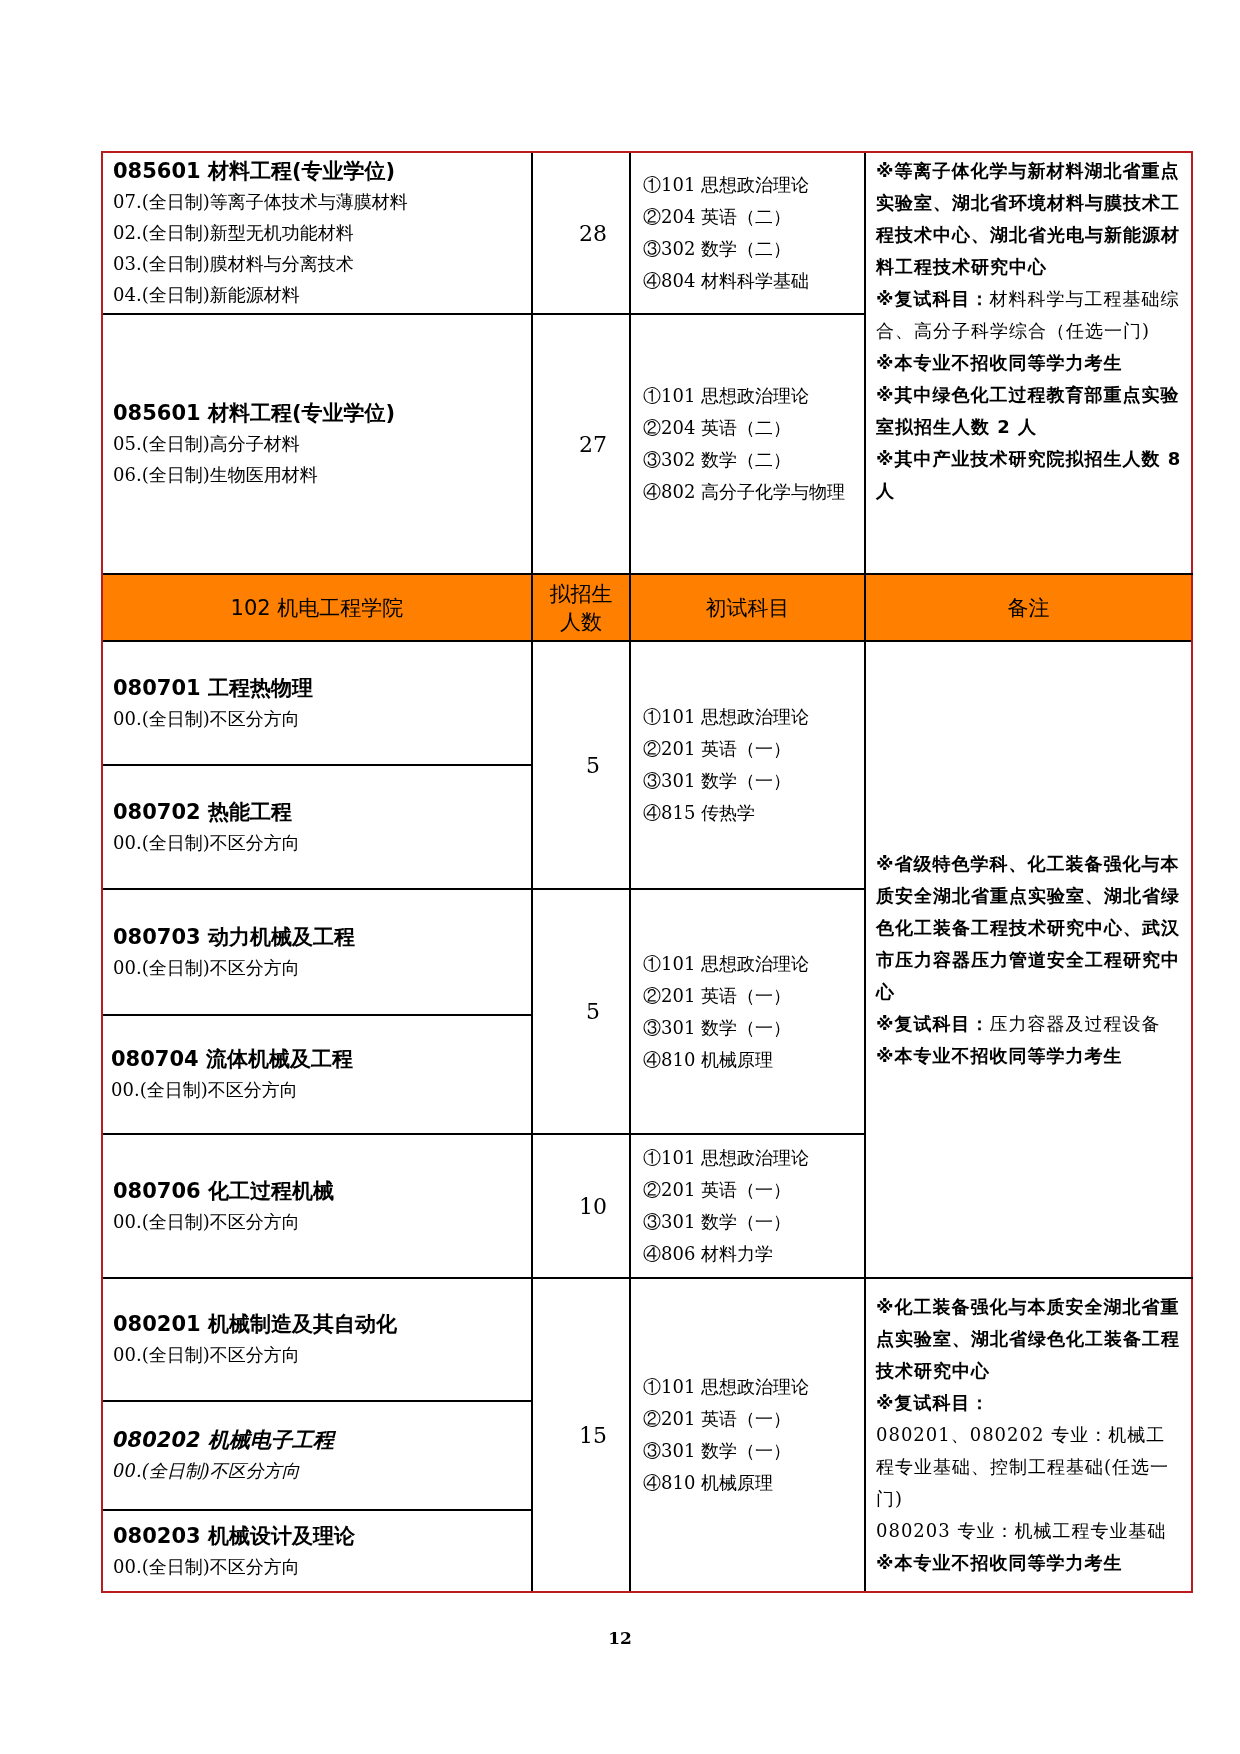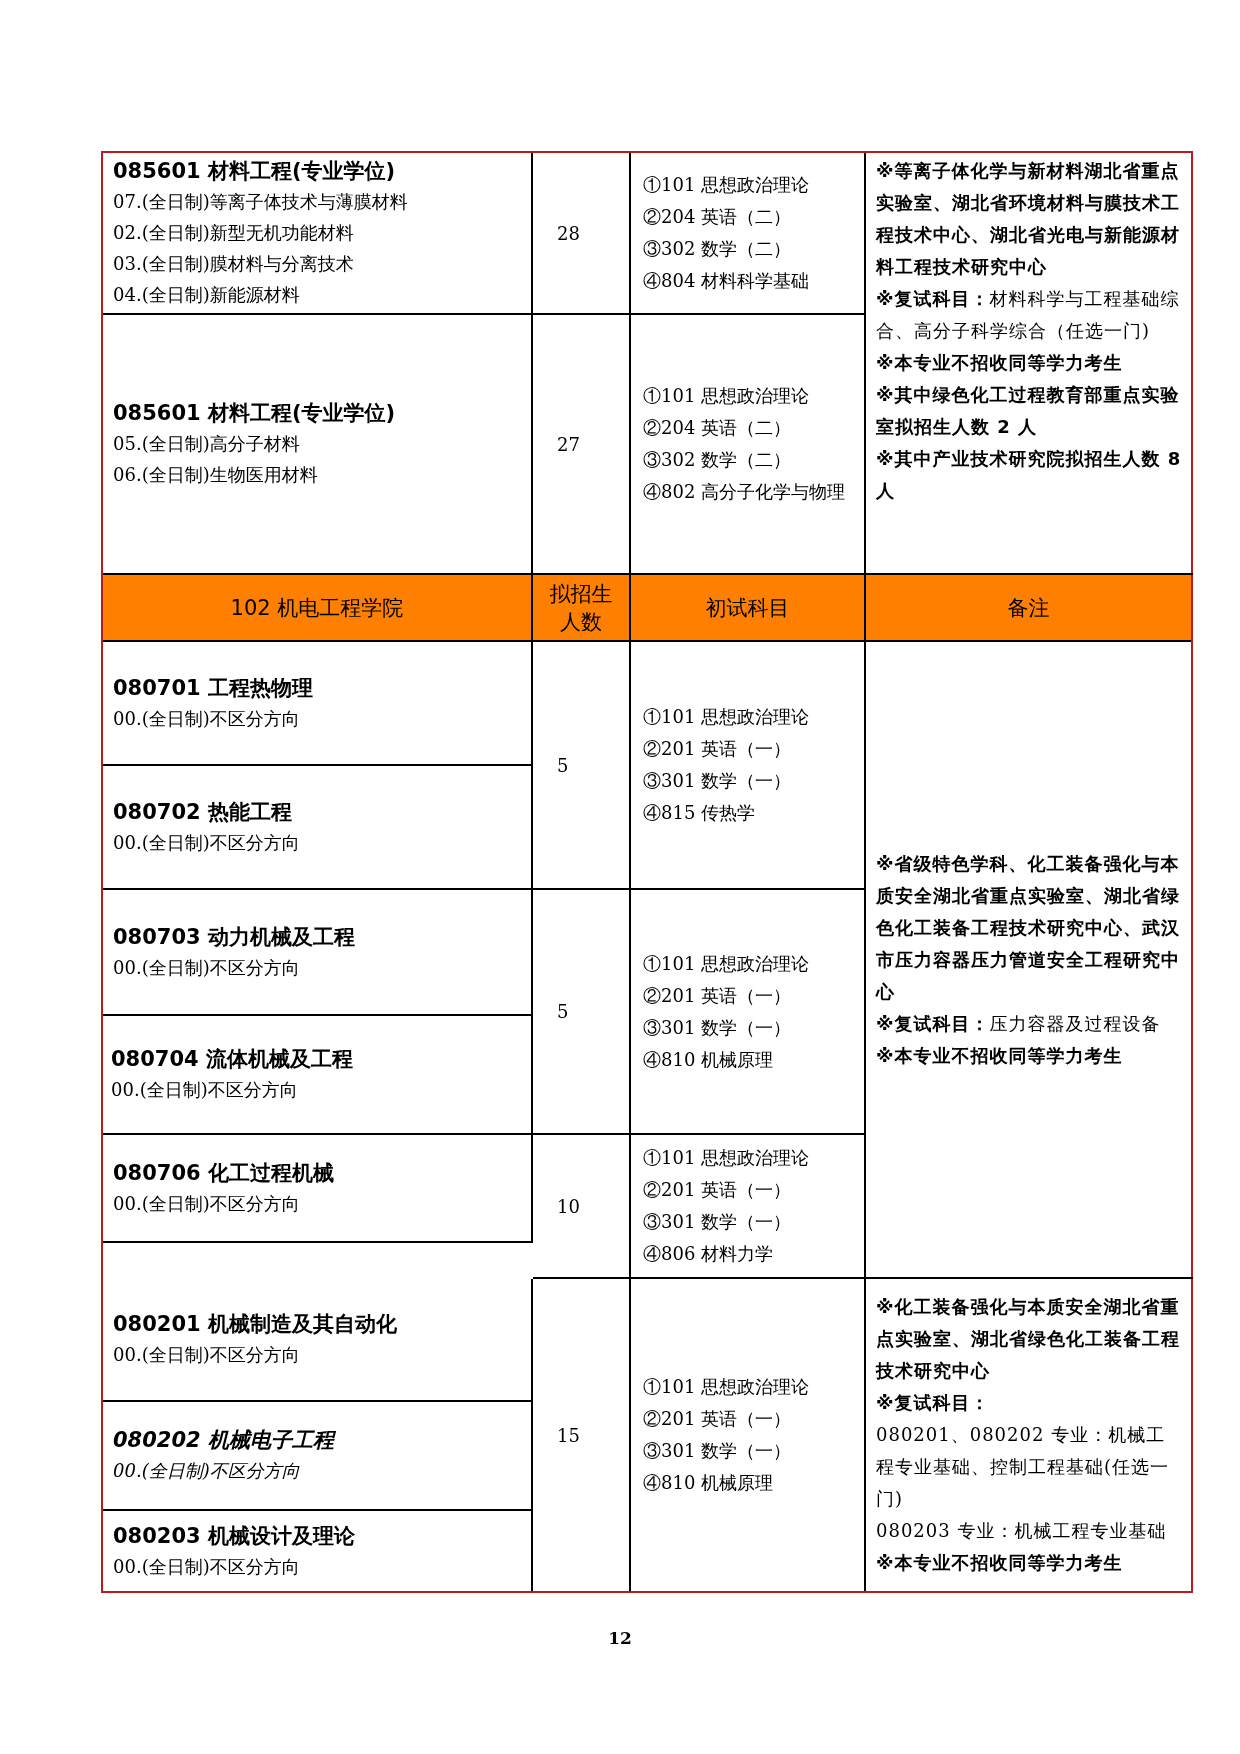--- a/index.html
+++ b/index.html
@@ -3,21 +3,21 @@
 <meta charset="utf-8">
 <style>
   html, body { margin: 0; padding: 0; background: #ffffff; }
   body { width: 1240px; height: 1754px; position: relative; overflow: hidden;
          font-family: "DejaVu Serif", "Liberation Serif", serif; color: #000; }
   .tbl { position: absolute; left: 90px; top: 151px; width: 1092px; height: 1442px;
          border: 2px solid #b91c1c; box-sizing: border-box; margin-left: 11px; }
   .cell { position: absolute; box-sizing: border-box; border-right: 2px solid #000; border-bottom: 2px solid #000;
           display: flex; flex-direction: column; justify-content: center; }
   .c1 { left: 0; width: 430px; padding-left: 10px; }
-  .c2 { left: 430px; width: 98px; font-size: 18px; padding-left: 24px; }
+  .c2 { left: 430px; width: 98px; align-items: center; font-size: 22px; padding-left: 24px; }
   .c3 { left: 528px; width: 235px; padding-left: 12px; padding-right: 6px; }
   .c4 { left: 763px; width: 327px; border-right: none; padding: 0 10px 0 10px; }
   .major { font-family: "DejaVu Sans", "Liberation Sans", sans-serif; font-weight: bold; font-size: 21px; line-height: 30px; }
   .dir { font-size: 18px; line-height: 31px; }
   .subj { font-size: 18px; line-height: 32px; }
   .note { font-size: 18px; line-height: 32px; letter-spacing: 1px; }
   .note .b { font-family: "DejaVu Sans", "Liberation Sans", sans-serif; font-weight: bold; }
   .hdr { position: absolute; left: 0; top: 422px; width: 1088px; height: 67px; background: #FF8000;
          border-bottom: 2px solid #000; box-sizing: border-box; }
   .hdr .h { position: absolute; top: 0; height: 65px; display: flex; align-items: center; justify-content: center;
@@ -88,21 +88,21 @@
     <div class="dir">00.(全日制)不区分方向</div>
   </div>
   <div class="cell c1" style="top:737px;height:126px;">
     <div class="major">080703 动力机械及工程</div>
     <div class="dir">00.(全日制)不区分方向</div>
   </div>
   <div class="cell c1" style="top:863px;height:119px;padding-left:8px;">
     <div class="major">080704 流体机械及工程</div>
     <div class="dir">00.(全日制)不区分方向</div>
   </div>
-  <div class="cell c1" style="top:982px;height:108px;">
+  <div class="cell c1" style="top:982px;height:144px;">
     <div class="major">080706 化工过程机械</div>
     <div class="dir">00.(全日制)不区分方向</div>
   </div>
   <div class="cell c1" style="top:1126px;height:123px;">
     <div class="major">080201 机械制造及其自动化</div>
     <div class="dir">00.(全日制)不区分方向</div>
   </div>
   <div class="cell c1" style="top:1249px;height:109px;font-style:italic;">
     <div class="major">080202 机械电子工程</div>
     <div class="dir">00.(全日制)不区分方向</div>

